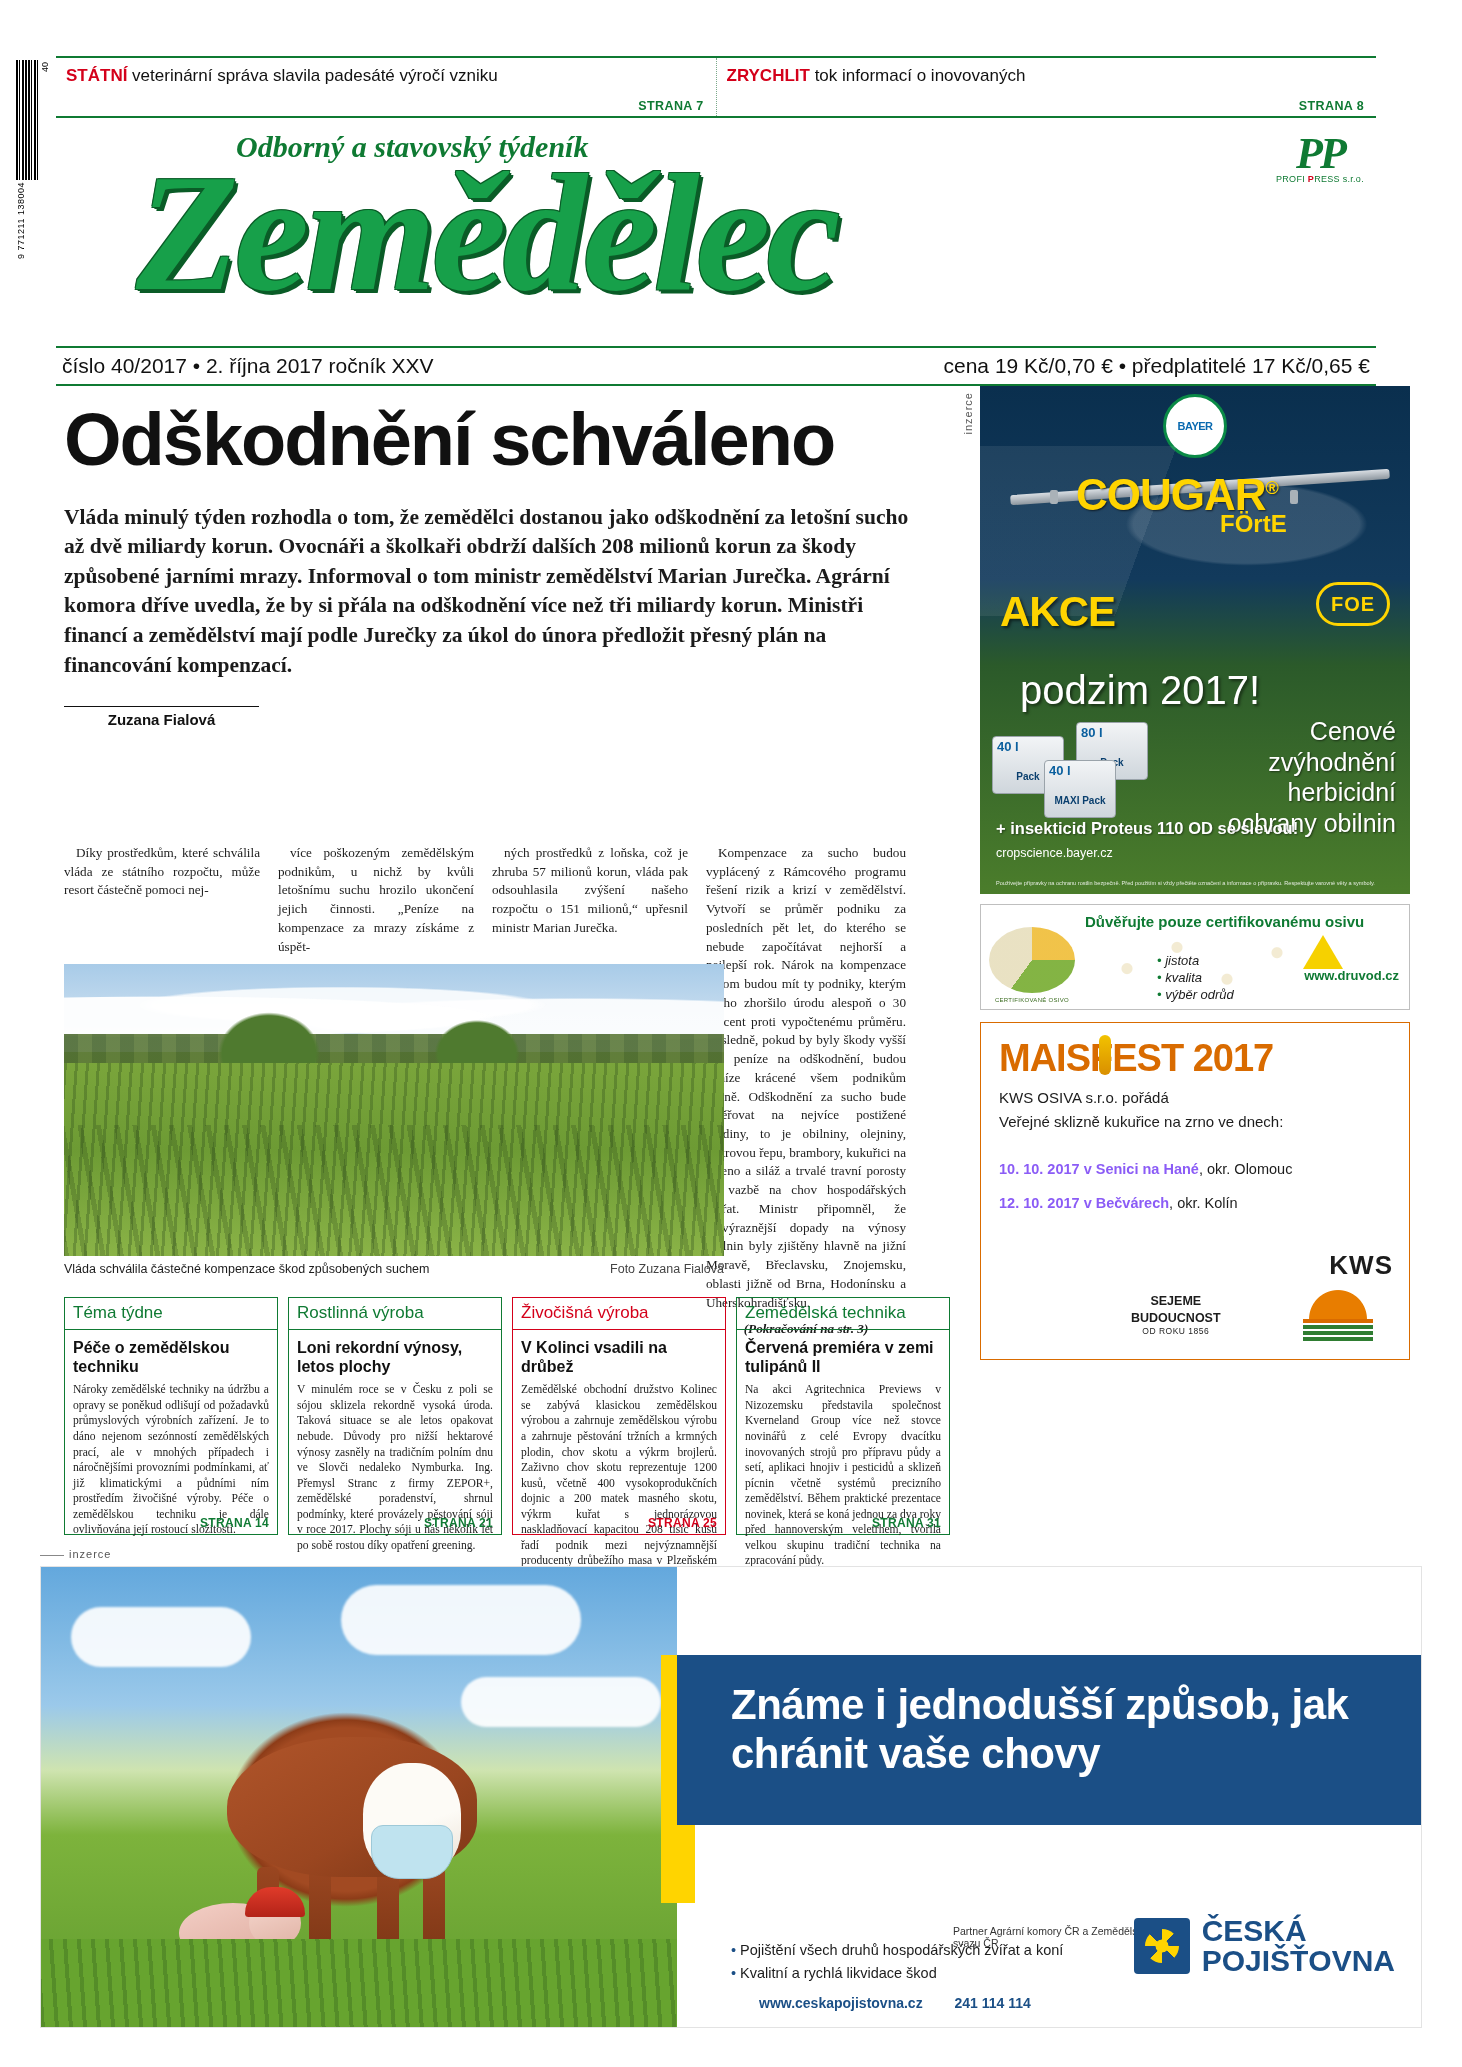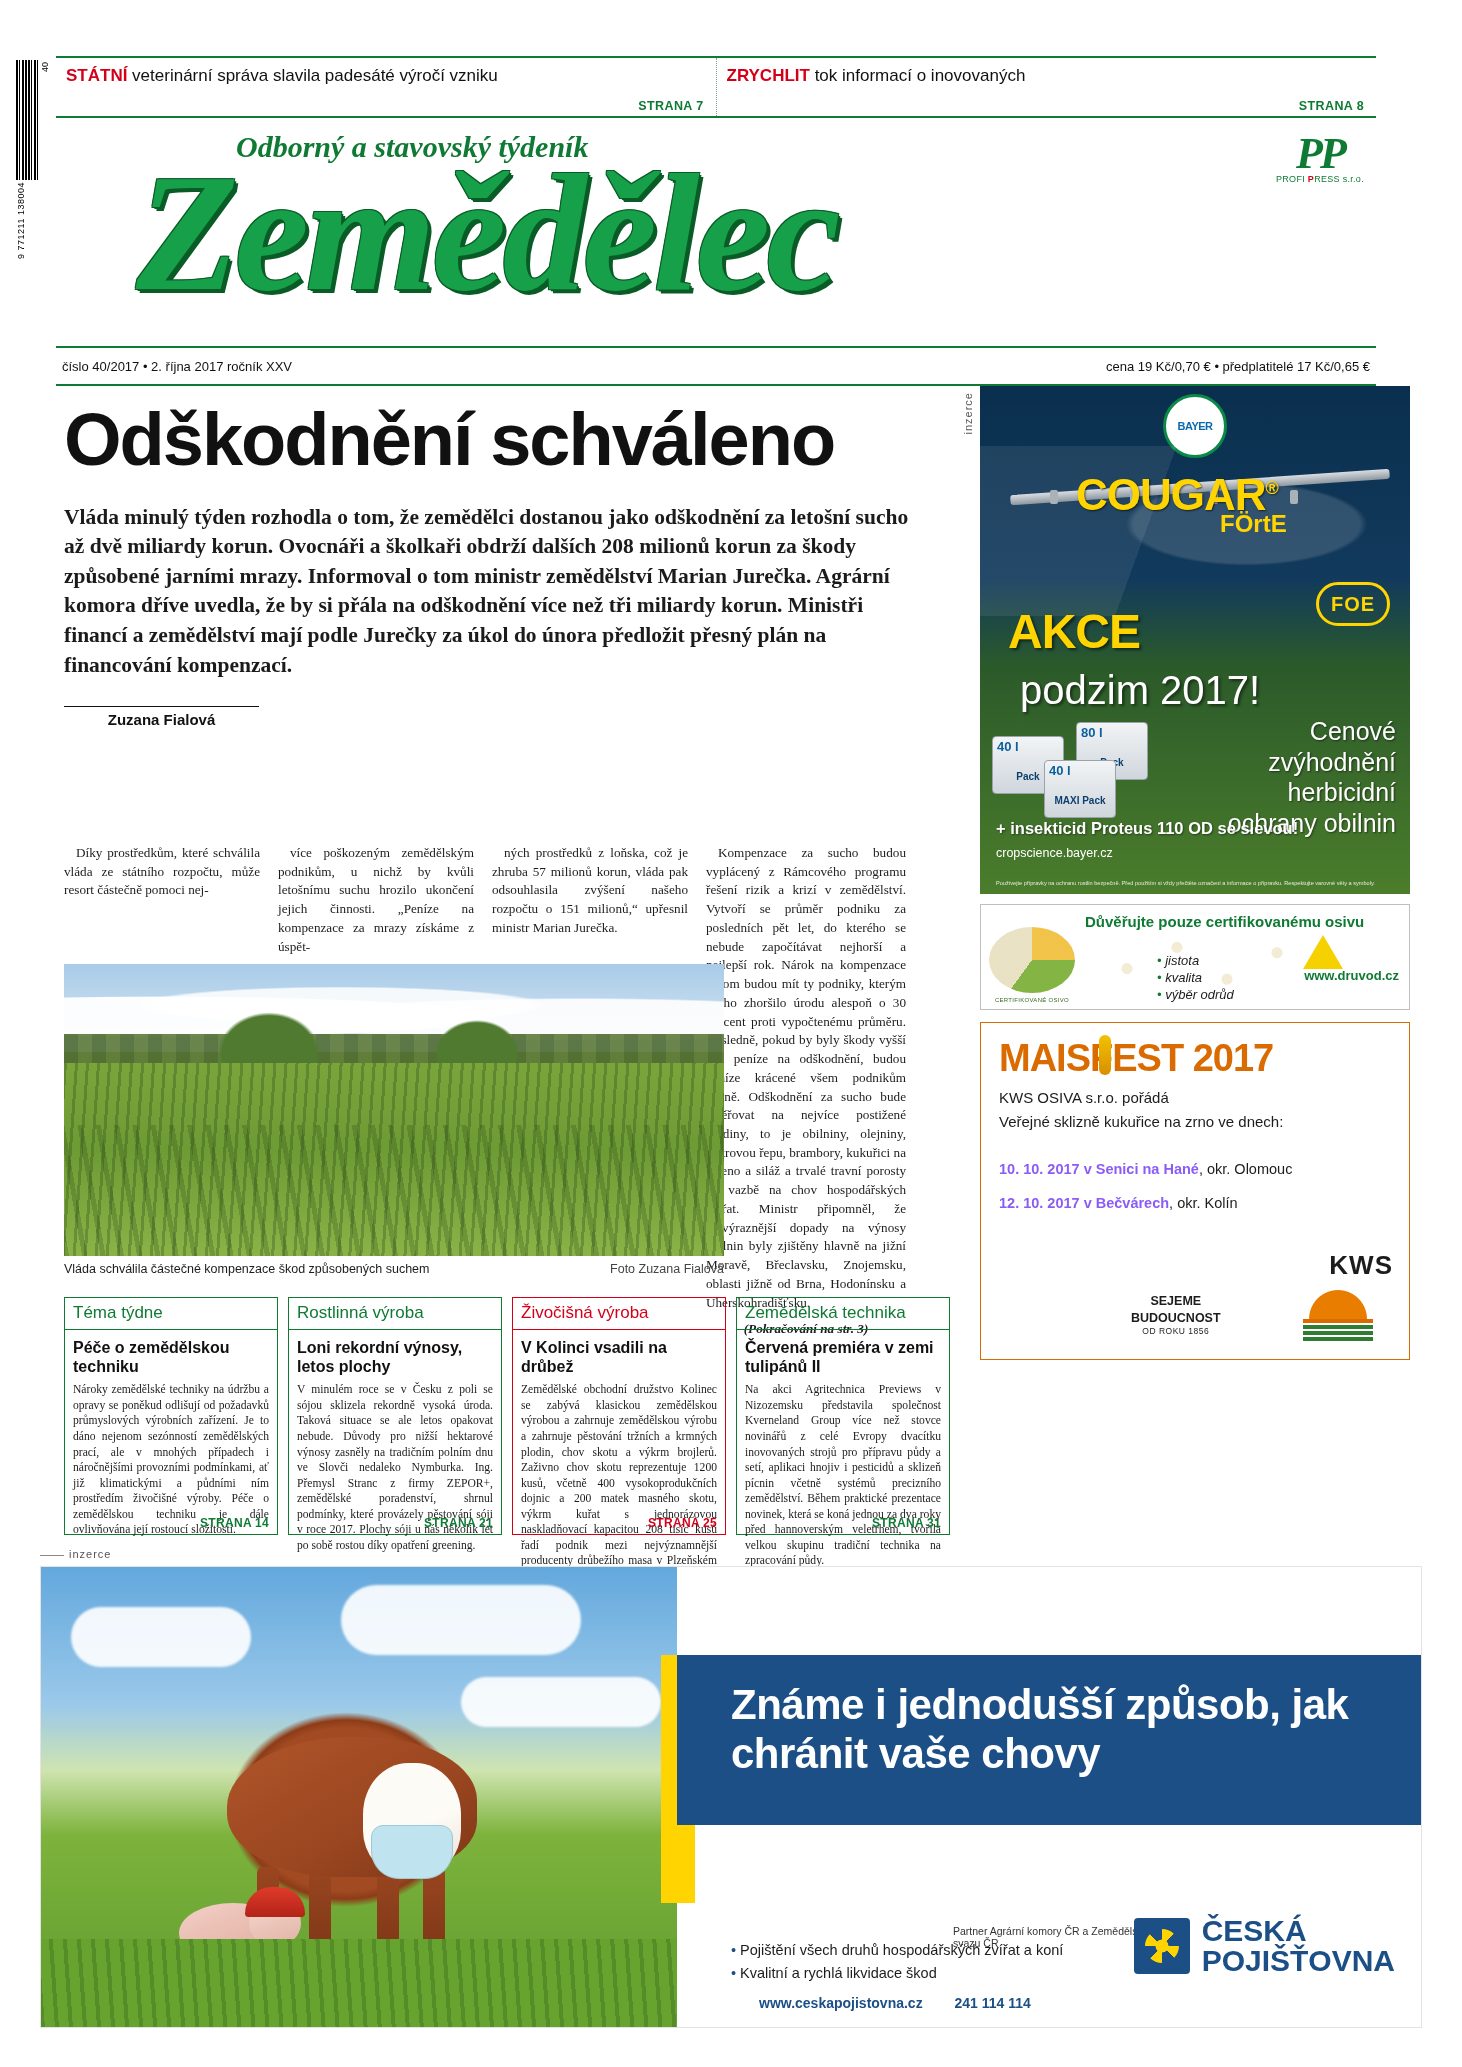--- a/index.html
+++ b/index.html
@@ -136,21 +136,21 @@
     position: absolute;
     left: 56px; top: 346px;
     width: 1320px; height: 40px;
     border-top: 2.5px solid #0f7a33;
     border-bottom: 2.5px solid #0f7a33;
     display: flex;
     align-items: center;
     justify-content: space-between;
     padding: 0 6px;
     font-family: "Liberation Sans", sans-serif;
-    font-size: 13px;
+    font-size: 21px;
     color: #111;
   }
 
   
   .content {
     position: absolute;
     left: 40px; top: 392px;
     width: 1382px; height: 1150px;
   }
   .left-col {
@@ -407,28 +407,27 @@
     width: 74px; height: 44px;
     border: 3px solid #ffd400;
     border-radius: 22px;
     color: #ffd400;
     font-family: "Liberation Sans", sans-serif;
     font-weight: bold; font-size: 20px;
     display: flex; align-items: center; justify-content: center;
     letter-spacing: 1px;
   }
   .ad-cougar .akce {
-    position: absolute; left: 20px; top: 218px;
-    font-family: "Liberation Sans", sans-serif;
-    font-weight: bold;
-    font-size: 48px;
+    position: absolute; left: 20px; top: 202px;
+    font-family: "Liberation Sans", sans-serif;
+    font-weight: bold;
+    font-size: 42px;
     color: #ffd400;
     letter-spacing: -1px;
     text-shadow: 2px 2px 3px rgba(0,0,0,0.55);
-    margin-left: 8px;
   }
   .ad-cougar .podzim {
     position: absolute; left: 40px; top: 282px;
     font-family: "Liberation Sans", sans-serif;
     font-size: 40px;
     color: #ffffff;
     text-shadow: 2px 2px 3px rgba(0,0,0,0.5);
   }
   .ad-cougar .bags {
     position: absolute; left: 12px; top: 324px;

